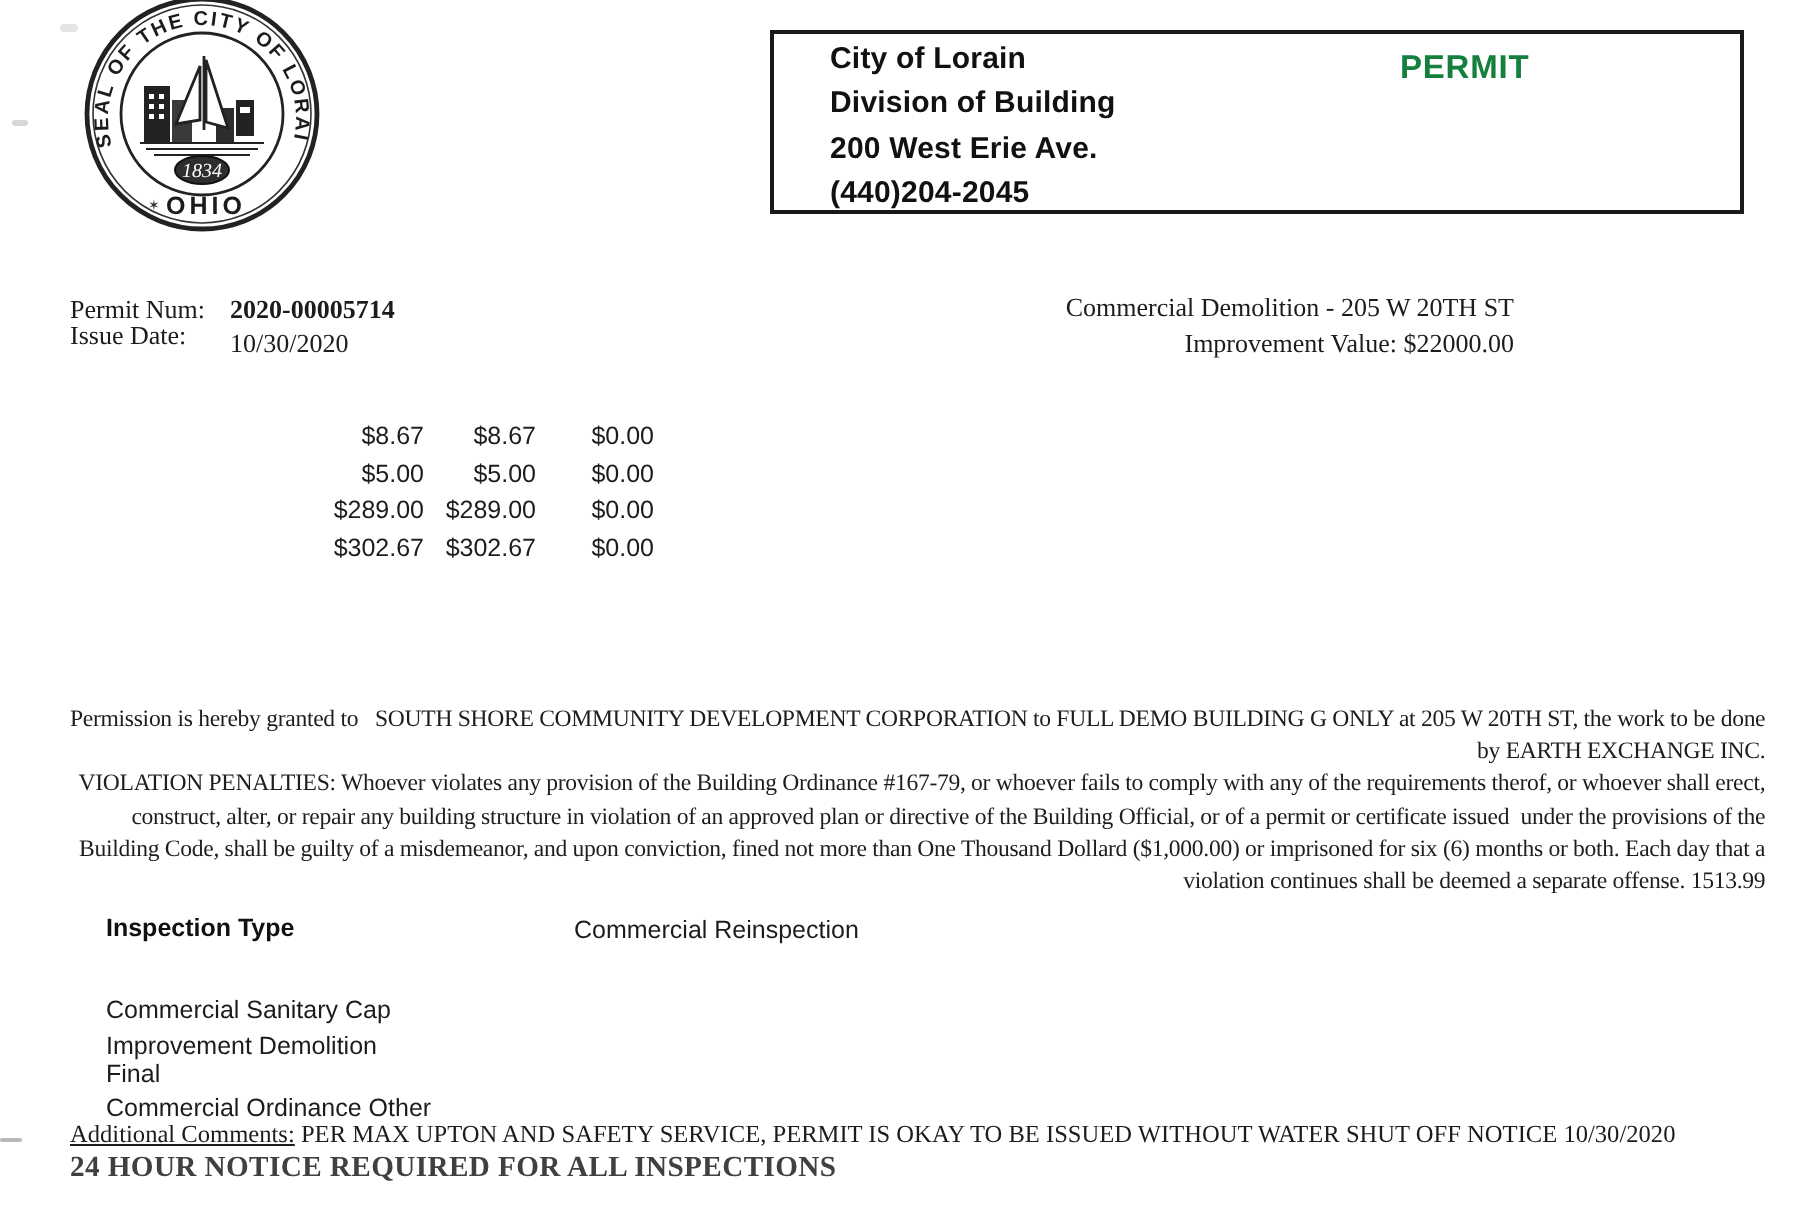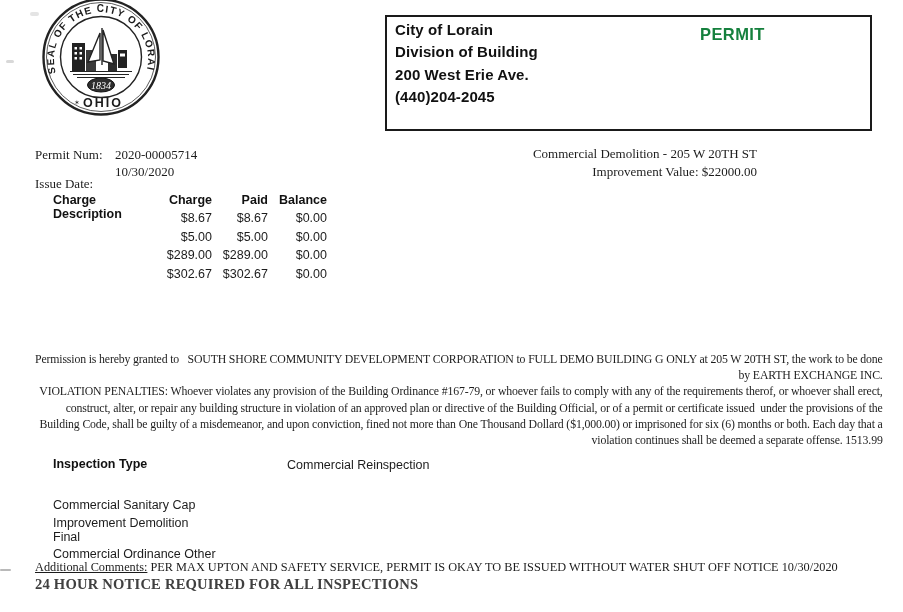--- a/index.html
+++ b/index.html
@@ -7,22 +7,22 @@
   .page {
     position:relative; width:903px; height:612px; background:#ffffff;
     overflow:hidden; color:#1c1c1c;
   }
 
   
   .seal { position:absolute; left:38px; top:-3px; }
 
   
   .header-box {
-    position:absolute; left:385px; top:15px; width:487px; height:116px;
-    border:2px solid #1a1a1a; background:#fff;
+    position:absolute; left:385px; top:15px; width:487px; height:92px;
+    border:2px solid #1a1a1a; background:#fff;padding-left:20px;
   }
   .addr-line {
     position:relative; margin-left:8px; font-weight:700; font-size:15px;
     line-height:22.4px; color:#111; letter-spacing:.1px;
   }
   .addr-line:first-child { margin-top:2px; }
   .permit-label {
     position:absolute; left:313px; top:8px; font-weight:700; font-size:16.5px;
     letter-spacing:.4px; color:#15803d;
   }
@@ -129,36 +129,30 @@
 
   <div class="header-box">
     <div class="addr-line">City of Lorain</div>
     <div class="addr-line">Division of Building</div>
     <div class="addr-line">200 West Erie Ave.</div>
     <div class="addr-line">(440)204-2045</div>
     <div class="permit-label">PERMIT</div>
   </div>
 
   <div class="meta-label serif" style="top:147px;">Permit Num:</div>
-  <div class="meta-value serif" style="top:147px;">2020-00005714</div>
-  <div class="meta-label serif" style="top:176px;">Issue Date:</div>
+  <div class="meta-value serif" style="top:147px;font-weight:bold;">2020-00005714</div>
+  <div class="meta-label serif" style="top:160px;">Issue Date:</div>
   <div class="meta-value serif" style="top:164px;">10/30/2020</div>
 
   <div class="right-info serif">
     <div>Commercial Demolition - 205 W 20TH ST</div>
     <div>Improvement Value: $22000.00</div>
   </div>
 
   <div class="charges">
-    <div class="c-row c-head" style="top:1px;">
-      <span class="c-desc">Charge Description</span>
-      <span class="c-charge">Charge</span>
-      <span class="c-paid">Paid</span>
-      <span class="c-balance">Balance</span>
-    </div>
     <div class="c-row" style="top:19px;">
       <span class="c-desc"></span>
       <span class="c-charge">$8.67</span>
       <span class="c-paid">$8.67</span>
       <span class="c-balance">$0.00</span>
     </div>
     <div class="c-row" style="top:37.5px;">
       <span class="c-desc"></span>
       <span class="c-charge">$5.00</span>
       <span class="c-paid">$5.00</span>

